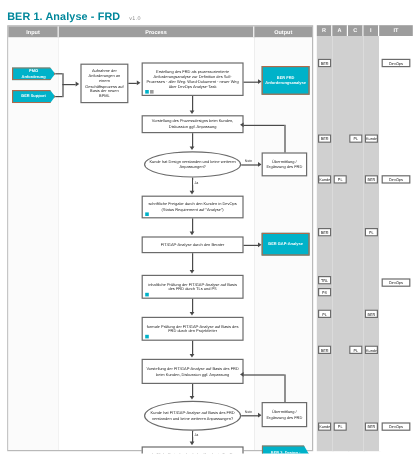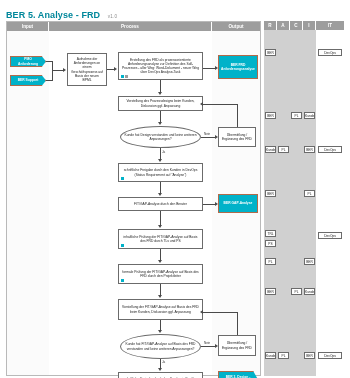--- a/index.html
+++ b/index.html
@@ -120,21 +120,21 @@
   .chip{
     position:absolute; background:#ffffff; border:1px solid #6b6b6b;
     font-size:3.2px; line-height:6px; height:7px; text-align:center;
     color:#222; box-sizing:border-box; overflow:hidden; white-space:nowrap;
   }
 </style>
 </head>
 <body>
 
 <div id="title-bar">
-  <span id="page-title">BER 5. Analyse - FRD</span>
+  <span id="page-title">BER 1. Analyse - FRD</span>
   <span id="title-sub">v1.0</span>
 </div>
 
 <div id="diagram">
 
   <div class="colbg" id="col-input"></div>
   <div class="colbg" id="col-process"></div>
   <div class="colbg" id="col-output"></div>
 
   <div class="hdr" id="hdr-input">Input</div>

